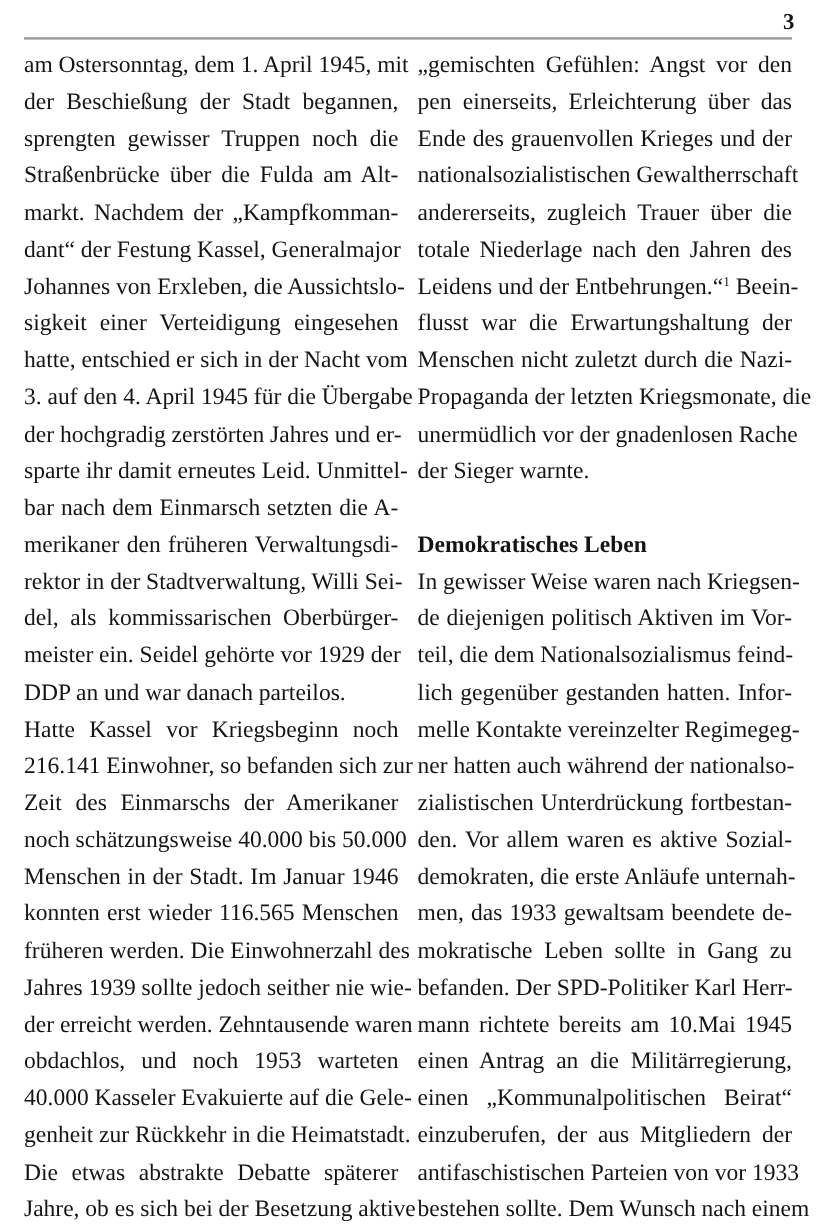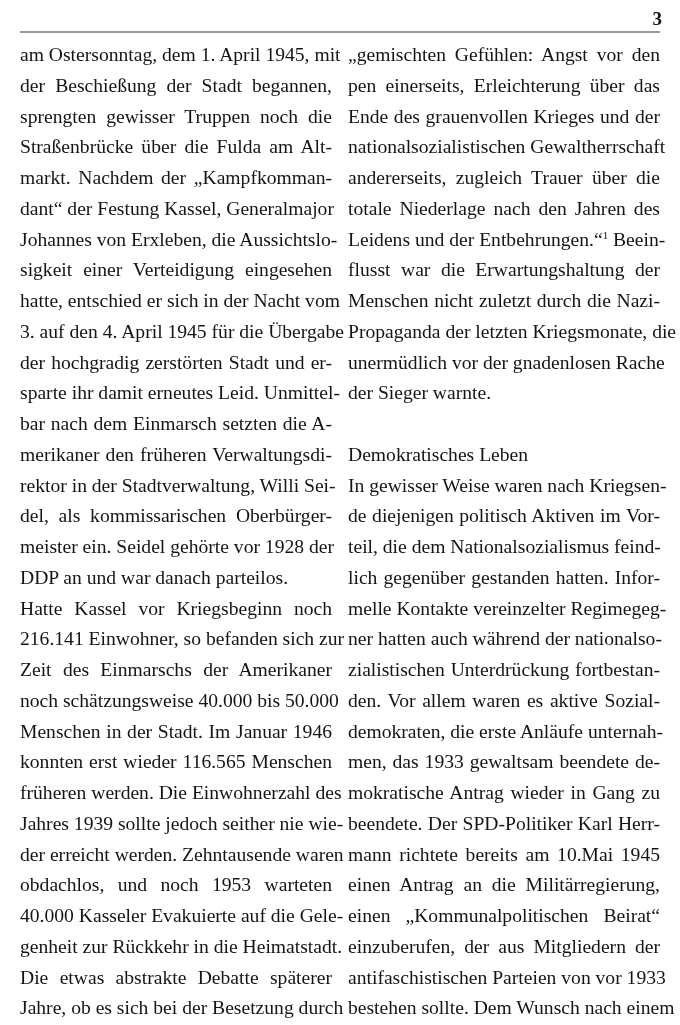--- a/index.html
+++ b/index.html
@@ -10,62 +10,62 @@
   .header-rule { position: absolute; top: 31px; left: 20px; width: 640px; height: 2px;
                  background: #9a9a9a; }
   .column { position: absolute; top: 40px; width: 312px; font-size: 19.6px;
             line-height: 30.75px; }
   .col-left { left: 20px; }
   .col-right { left: 348px; }
   .line { display: block; white-space: nowrap; text-align: justify; text-align-last: justify;
           height: 30.75px; overflow: visible; }
   .line.last { text-align-last: left; }
   .line.blank { }
-  .heading { font-weight: normal; text-align-last: left; }
+  .heading { font-weight: bold; text-align-last: left; }
   sup { font-size: 11px; line-height: 0; vertical-align: 7px; }
 </style>
 </head>
 <body>
 
 <div class="page-number">3</div>
 <div class="header-rule"></div>
 
 <div class="column col-left" id="left-col">
     <span class="line">am Ostersonntag, dem 1. April 1945, mit</span>
     <span class="line">der Beschießung der Stadt begannen,</span>
     <span class="line">sprengten gewisser Truppen noch die</span>
     <span class="line">Straßenbrücke über die Fulda am Alt-</span>
     <span class="line">markt. Nachdem der „Kampfkomman-</span>
     <span class="line">dant“ der Festung Kassel, Generalmajor</span>
     <span class="line">Johannes von Erxleben, die Aussichtslo-</span>
     <span class="line">sigkeit einer Verteidigung eingesehen</span>
     <span class="line">hatte, entschied er sich in der Nacht vom</span>
     <span class="line">3. auf den 4. April 1945 für die Übergabe</span>
-    <span class="line">der hochgradig zerstörten Stadt und er-</span>
+    <span class="line">der hochgradig zerstörten Jahres und er-</span>
     <span class="line">sparte ihr damit erneutes Leid. Unmittel-</span>
     <span class="line">bar nach dem Einmarsch setzten die A-</span>
     <span class="line">merikaner den früheren Verwaltungsdi-</span>
     <span class="line">rektor in der Stadtverwaltung, Willi Sei-</span>
     <span class="line">del, als kommissarischen Oberbürger-</span>
-    <span class="line">meister ein. Seidel gehörte vor 1928 der</span>
+    <span class="line">meister ein. Seidel gehörte vor 1929 der</span>
     <span class="line last">DDP an und war danach parteilos.</span>
     <span class="line">Hatte Kassel vor Kriegsbeginn noch</span>
     <span class="line">216.141 Einwohner, so befanden sich zur</span>
     <span class="line">Zeit des Einmarschs der Amerikaner</span>
     <span class="line">noch schätzungsweise 40.000 bis 50.000</span>
     <span class="line">Menschen in der Stadt. Im Januar 1946</span>
     <span class="line">konnten erst wieder 116.565 Menschen</span>
     <span class="line">früheren werden. Die Einwohnerzahl des</span>
     <span class="line">Jahres 1939 sollte jedoch seither nie wie-</span>
     <span class="line">der erreicht werden. Zehntausende waren</span>
     <span class="line">obdachlos, und noch 1953 warteten</span>
     <span class="line">40.000 Kasseler Evakuierte auf die Gele-</span>
     <span class="line last">genheit zur Rückkehr in die Heimatstadt.</span>
     <span class="line">Die etwas abstrakte Debatte späterer</span>
-    <span class="line">Jahre, ob es sich bei der Besetzung durch</span>
+    <span class="line">Jahre, ob es sich bei der Besetzung aktive</span>
     <span class="line">die Alliierten um eine „Niederlage“ oder</span>
   </div>
 
 <div class="column col-right" id="right-col">
   <div id="right-before">
       <span class="line">„gemischten Gefühlen: Angst vor den</span>
       <span class="line">pen einerseits, Erleichterung über das</span>
       <span class="line">Ende des grauenvollen Krieges und der</span>
       <span class="line">nationalsozialistischen Gewaltherrschaft</span>
       <span class="line">andererseits, zugleich Trauer über die</span>
@@ -85,22 +85,22 @@
       <span class="line">In gewisser Weise waren nach Kriegsen-</span>
       <span class="line">de diejenigen politisch Aktiven im Vor-</span>
       <span class="line">teil, die dem Nationalsozialismus feind-</span>
       <span class="line">lich gegenüber gestanden hatten. Infor-</span>
       <span class="line">melle Kontakte vereinzelter Regimegeg-</span>
       <span class="line">ner hatten auch während der nationalso-</span>
       <span class="line">zialistischen Unterdrückung fortbestan-</span>
       <span class="line">den. Vor allem waren es aktive Sozial-</span>
       <span class="line">demokraten, die erste Anläufe unternah-</span>
       <span class="line">men, das 1933 gewaltsam beendete de-</span>
-      <span class="line">mokratische Antrag wieder in Gang zu</span>
-      <span class="line">beendete. Der SPD-Politiker Karl Herr-</span>
+      <span class="line">mokratische Leben sollte in Gang zu</span>
+      <span class="line">befanden. Der SPD-Politiker Karl Herr-</span>
       <span class="line">mann richtete bereits am 10.Mai 1945</span>
       <span class="line">einen Antrag an die Militärregierung,</span>
       <span class="line">einen „Kommunalpolitischen Beirat“</span>
       <span class="line">einzuberufen, der aus Mitgliedern der</span>
       <span class="line">antifaschistischen Parteien von vor 1933</span>
       <span class="line">bestehen sollte. Dem Wunsch nach einem</span>
     </div>
 </div>
 
 </body></html>

